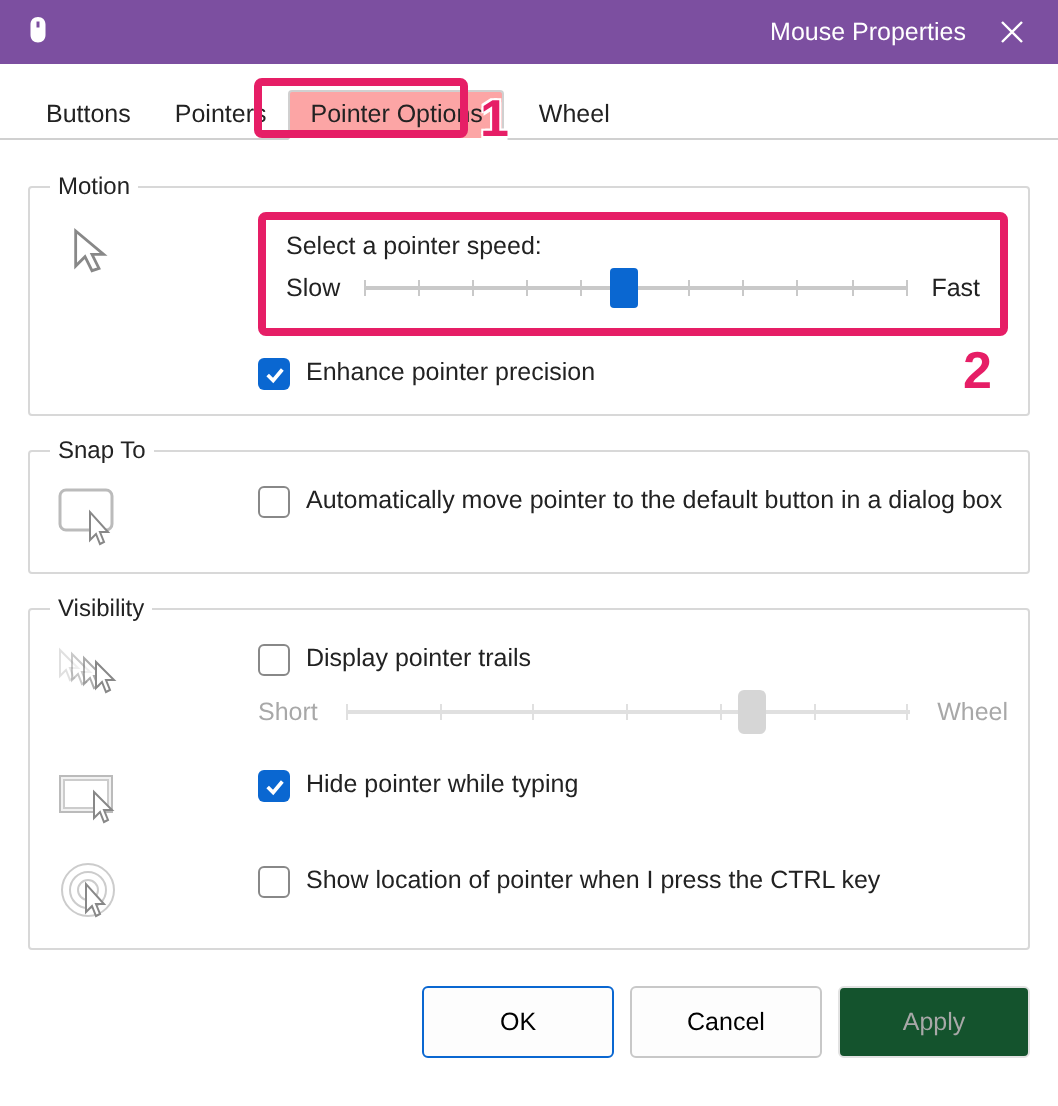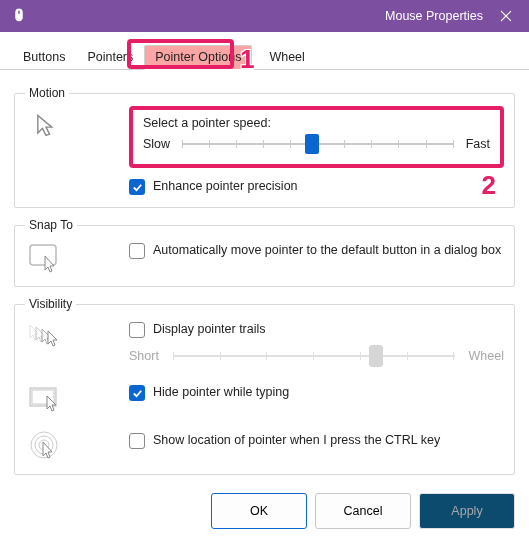--- a/index.html
+++ b/index.html
@@ -39,21 +39,21 @@
   .chk-row { display: flex; align-items: flex-start; gap: 8px; margin-top: 10px; }
   .chk { width: 16px; height: 16px; border-radius: 3px; display: flex; align-items: center; justify-content: center; flex-shrink:0; margin-top:1px;}
   .chk.checked { background: #0a67d1; }
   .chk.unchecked { border: 1.5px solid #888; background:#fff; }
   .chk svg { width: 11px; height: 11px; }
   .chk-label { line-height: 1.35; }
   .annot { position: absolute; font-family: Arial, sans-serif; font-weight: 700; font-size: 26px; color: #e61e66; text-shadow: 1px 1px 0 #fff, -1px 1px 0 #fff, 1px -1px 0 #fff, -1px -1px 0 #fff, 0 2px 0 #fff; pointer-events:none;}
   .buttons { display: flex; justify-content: flex-end; gap: 8px; padding: 6px 14px 12px; }
   .btn { width: 96px; height: 36px; border: 1px solid #c8c8c8; background: #fdfdfd; font-size: 12.5px; border-radius: 3px; display:flex; align-items:center; justify-content:center; }
   .btn.default { border-color: #0a67d1; }
-  .btn.disabled { color: #a8a8a8; border-color: #e2e2e2; background:#0c4a6e; }
+  .btn.disabled { color: #a8a8a8; border-color: #e2e2e2; background:#14532d; }
 </style>
 </head>
 <body>
 
 <div class="titlebar">
   <span class="titlebar-ico">
     <svg viewBox="0 0 24 24">
         <path fill="#fff" d="M12 2c-3 0-5 2-5 5v7c0 3 2 5 5 5s5-2 5-5V7c0-3-2-5-5-5zm-1 3h2v4h-2z"></path>
       </svg>
   </span>

